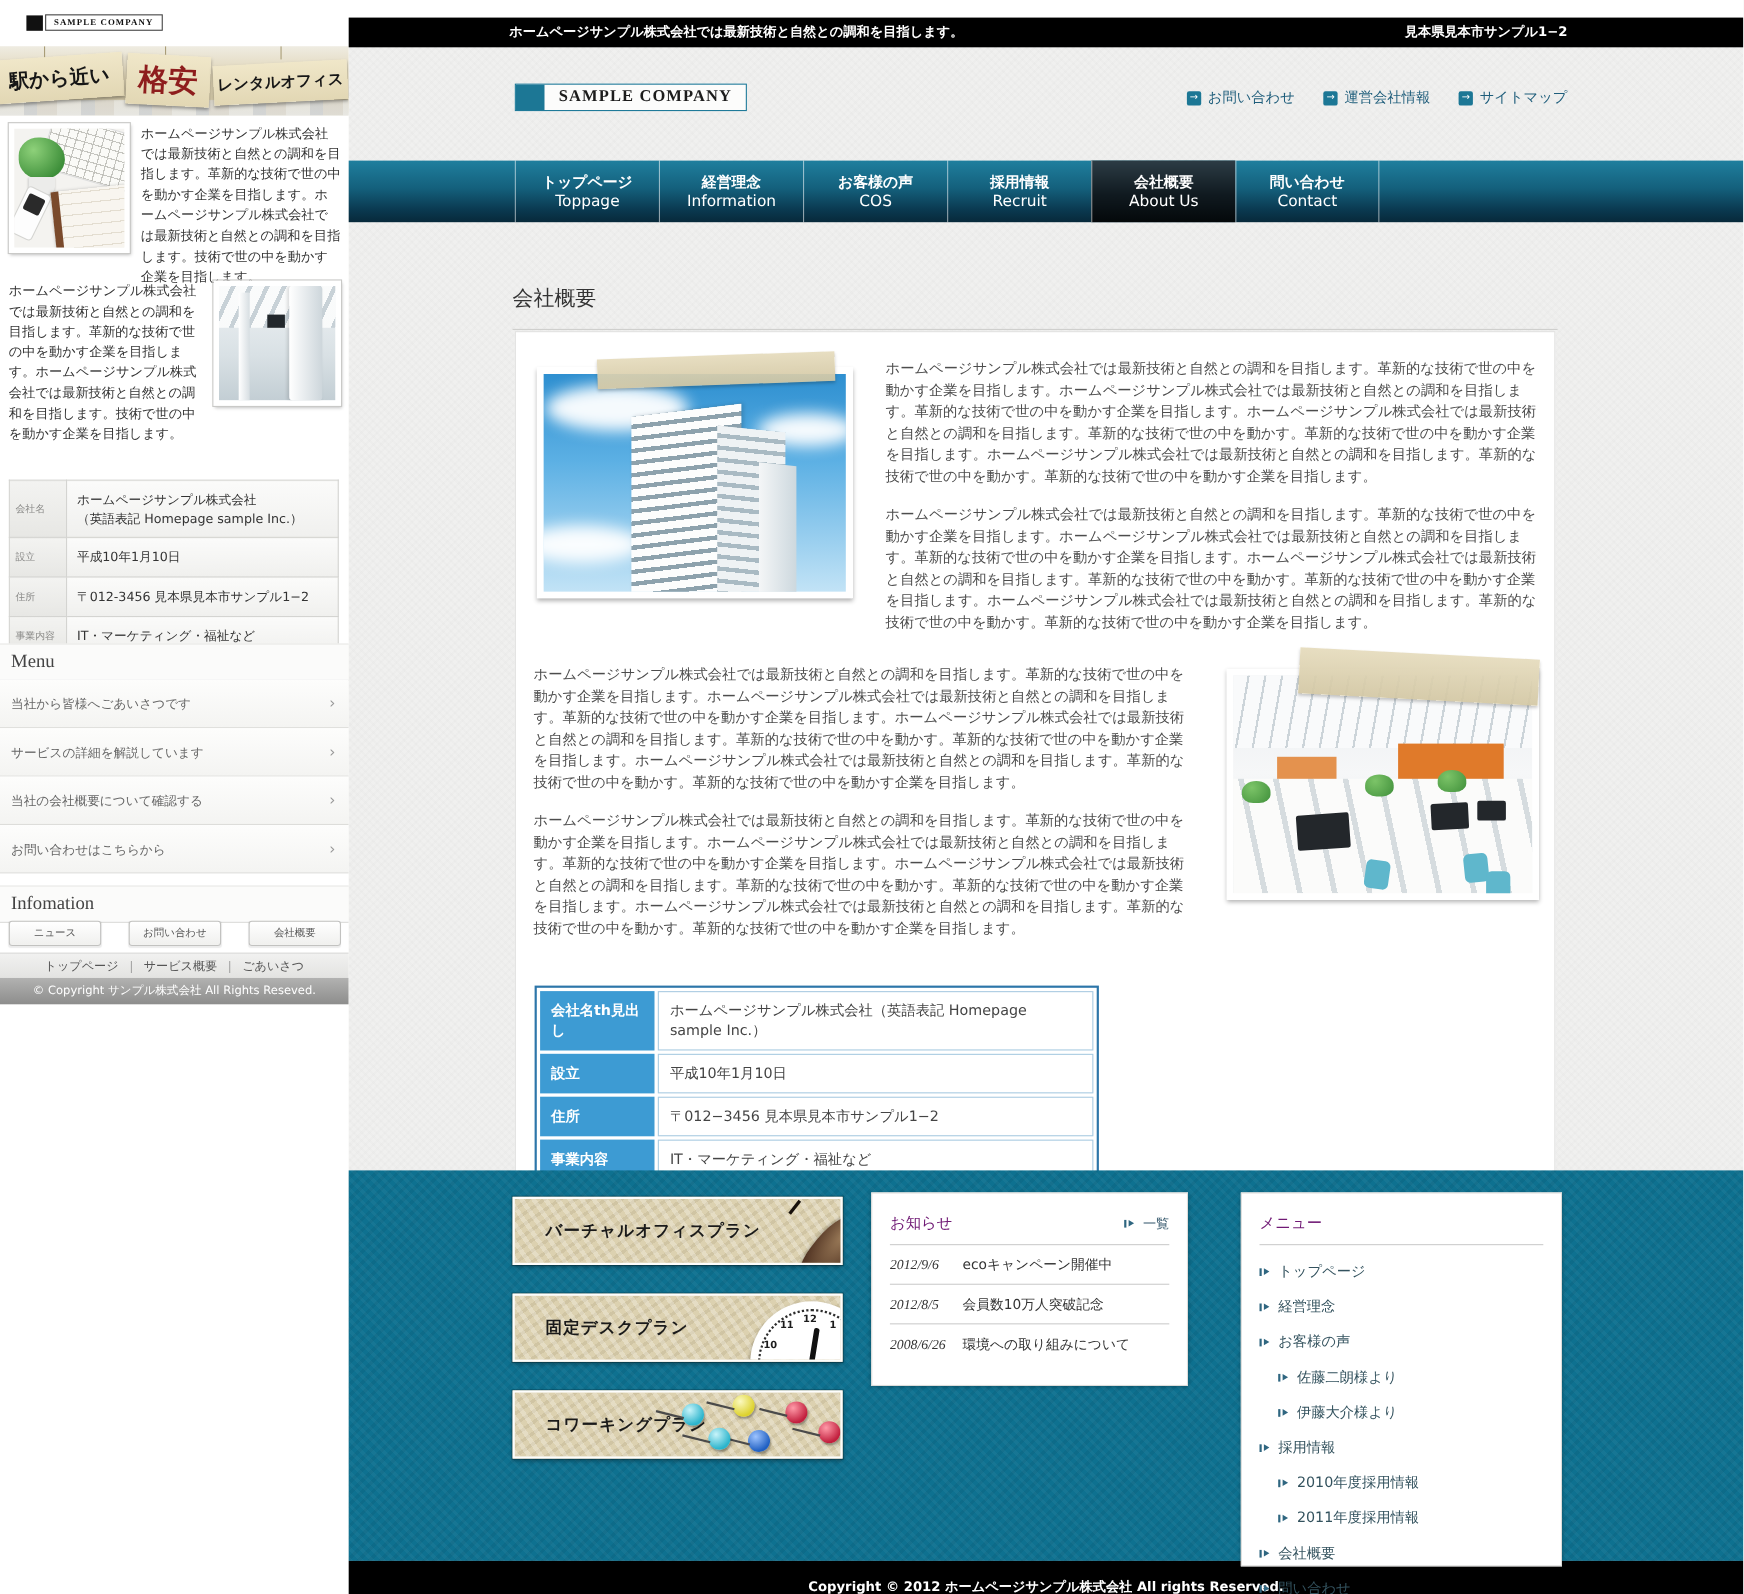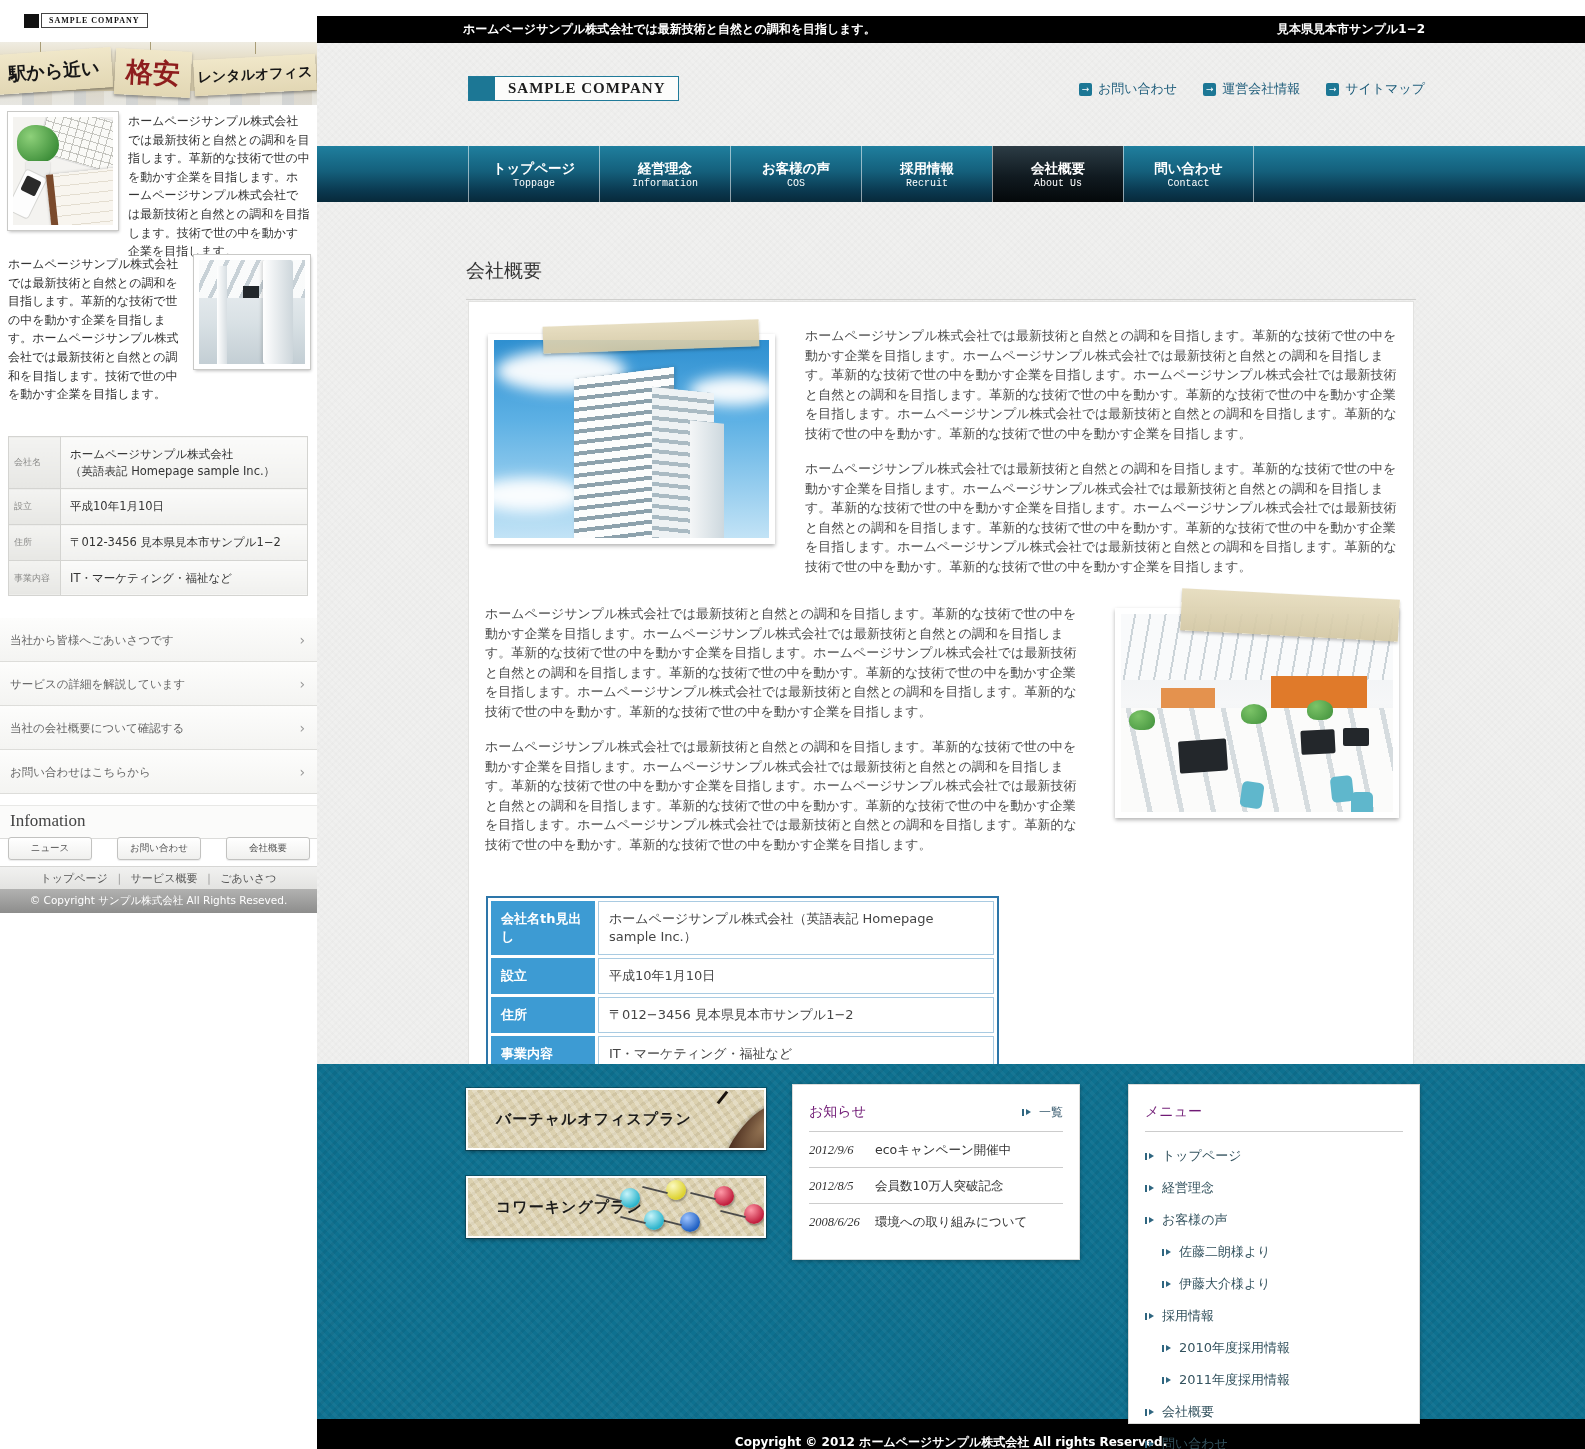--- a/index.html
+++ b/index.html
@@ -65,21 +65,21 @@
   .logo-sq { width:26px; height:23px; background:#1c7795; }
   .logo-text { padding:0 13px; font-family:"Liberation Serif", serif; font-size:15px; font-weight:bold; letter-spacing:1px; color:#1c1c1c; }
   .header-links { position:absolute; right:160px; top:37px; display:flex; gap:26px; }
   .header-link { display:flex; align-items:center; gap:6px; font-size:13px; color:#1e5d7b; cursor:pointer; }
   .arrow-sq { width:13px; height:13px; background:#1c7795; border-radius:2px; color:#fff; font-size:9px; line-height:13px; text-align:center; flex-shrink:0; }
   .nav { position:absolute; left:0; top:130px; width:1268px; height:56px; background:linear-gradient(180deg,#1f7f9e 0%, #14607c 45%, #0a3950 80%, #07293a 100%); }
   .nav-tabs { position:absolute; left:151px; top:0; height:56px; display:flex; }
   .nav-tab { width:131px; height:56px; border-left:1px solid rgba(255,255,255,.55); display:flex; flex-direction:column; align-items:center; justify-content:center; color:#fff; cursor:pointer; }
   .nav-tab:last-child { border-right:1px solid rgba(255,255,255,.55); }
   .nav-tab .jp { font-size:13.5px; font-weight:bold; }
-  .nav-tab .en { font-size:10px; margin-top:0;font-family:Liberation Mono, monospace; }
+  .nav-tab .en { font-size:14px; margin-top:0; }
   .nav-tab.active { background:linear-gradient(180deg,#2c3c45 0%, #101a20 55%, #04080a 100%); }
 
   .content { position:absolute; left:0; top:186px; width:1268px; height:862px; }
   .page-title { position:absolute; left:149px; top:56px; font-size:19px; color:#333; }
   .title-rule { position:absolute; left:149px; top:97px; width:950px; border-bottom:1px solid #cfcfcd; }
   .content-box { position:absolute; left:151px; top:99px; width:946px; background:#fff; border:1px solid #e2e2e0; padding:24px 16px 20px 16px; }
   .row1 { display:flex; }
   .photo-wrap { position:relative; flex-shrink:0; }
   .tape { position:absolute; background:linear-gradient(180deg, rgba(229,219,188,.92), rgba(211,199,163,.92)); box-shadow:0 2px 3px rgba(0,0,0,.22); z-index:3; }
   .tape-building { left:58px; top:-3px; width:216px; height:27px; transform:rotate(-2deg); }
@@ -215,20 +215,21 @@
         <th>住所</th>
         <td>〒012-3456 見本県見本市サンプル1−2</td>
       </tr>
       <tr>
         <th>事業内容</th>
         <td>IT・マーケティング・福祉など</td>
       </tr>
     </tbody>
       </table>
 
+    <div class="sb-sec-title sb-menu-title">Menu</div>
     <div class="sb-menu">
       <div class="sb-menu-item">
         <span>当社から皆様へごあいさつです</span>
         <span class="chev">›</span>
       </div>
       <div class="sb-menu-item">
         <span>サービスの詳細を解説しています</span>
         <span class="chev">›</span>
       </div>
       <div class="sb-menu-item">
@@ -387,20 +388,33 @@
     </div>
 
     <div class="footer-teal">
       <div class="banners">
         <div class="banner">
           <span class="banner-label">バーチャルオフィスプラン</span>
           <div class="pen-body"></div>
           <div class="pen-nib"></div>
         </div>
         <div class="banner">
+          <span class="banner-label">固定デスクプラン</span>
+          <div class="clock">
+            <div class="dots"></div>
+            <span class="num n10">10</span>
+            <span class="num n11">11</span>
+            <span class="num n12">12</span>
+            <span class="num n1">1</span>
+
+            <div class="hh"></div>
+            <div class="mh"></div>
+          </div>
+        </div>
+        <div class="banner">
           <span class="banner-label">コワーキングプラン</span>
           <div class="pin pin-cyan p1">
               <div class="stick"></div>
               <div class="head"></div>
             </div>
           <div class="pin pin-yellow p2">
               <div class="stick"></div>
               <div class="head"></div>
             </div>
           <div class="pin pin-red p3">

